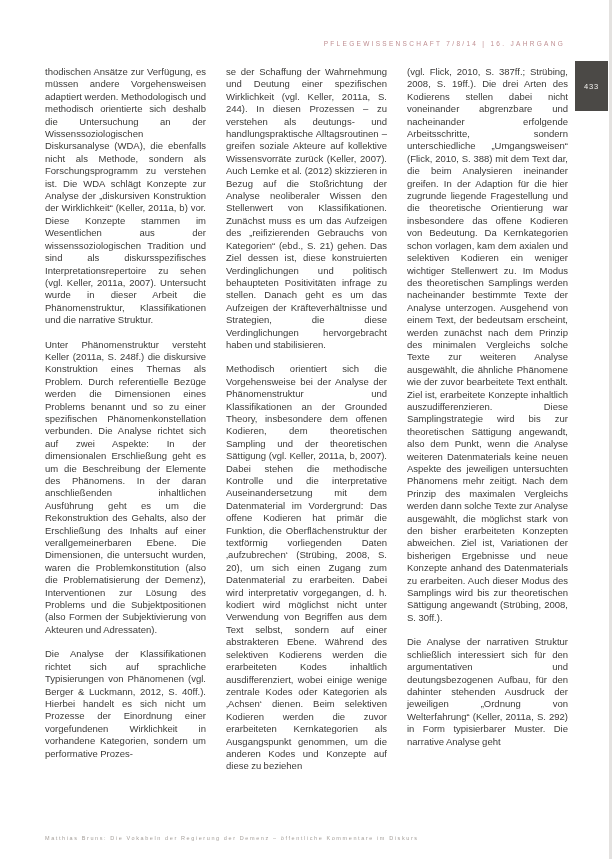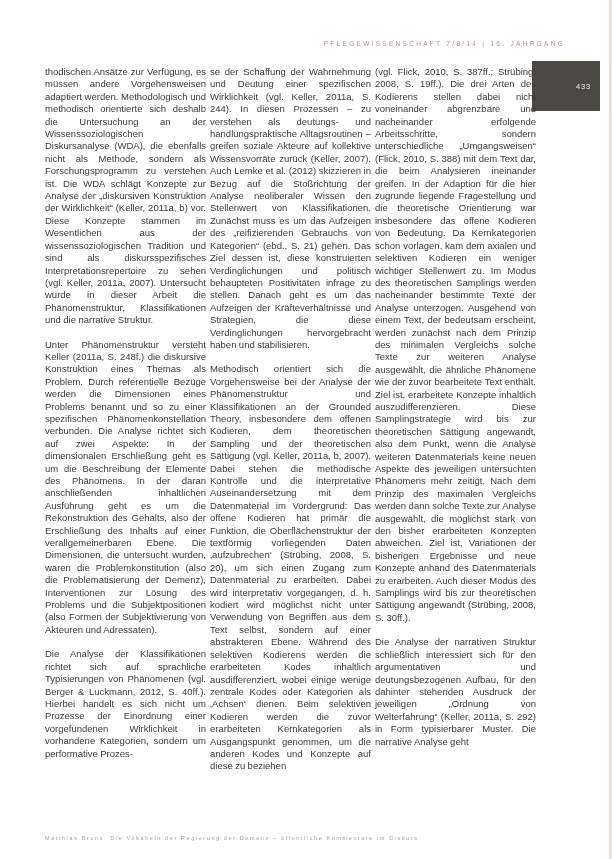--- a/index.html
+++ b/index.html
@@ -16,33 +16,33 @@
     background:#e4e2e0;
   }
   .journal-header{
     position:absolute;top:40px;right:47px;
     font-size:6.5px;letter-spacing:2.3px;
     color:#bf8e91;
     text-transform:uppercase;
     white-space:nowrap;
   }
   .page-badge{
-    position:absolute;top:61px;right:12px;
+    position:absolute;top:61px;right:4px;
     width:33px;height:50px;
     background:#4b4946;
-    display:flex;align-items:center;justify-content:center;padding-left:35px;
+    display:flex;align-items:center;justify-content:center;
   }
   .page-badge span{
     color:#f2f1ef;font-size:7.5px;letter-spacing:0.8px;
   }
   .content{
     position:absolute;left:45px;top:66px;
     width:523px;
     display:flex;
-    gap:4px;
+    gap:20px;
   }
   .col{
     width:161px;flex:0 0 161px;
   }
   .col p{
     margin:0 0 12px 0;
     font-size:9.5px;
     line-height:12.4px;
     color:#3b3a38;
     text-align:justify;

